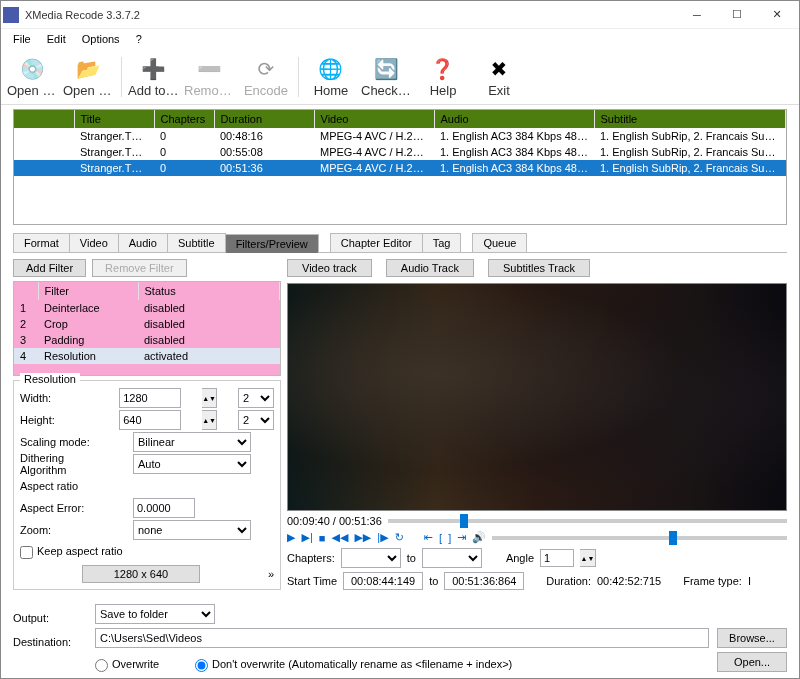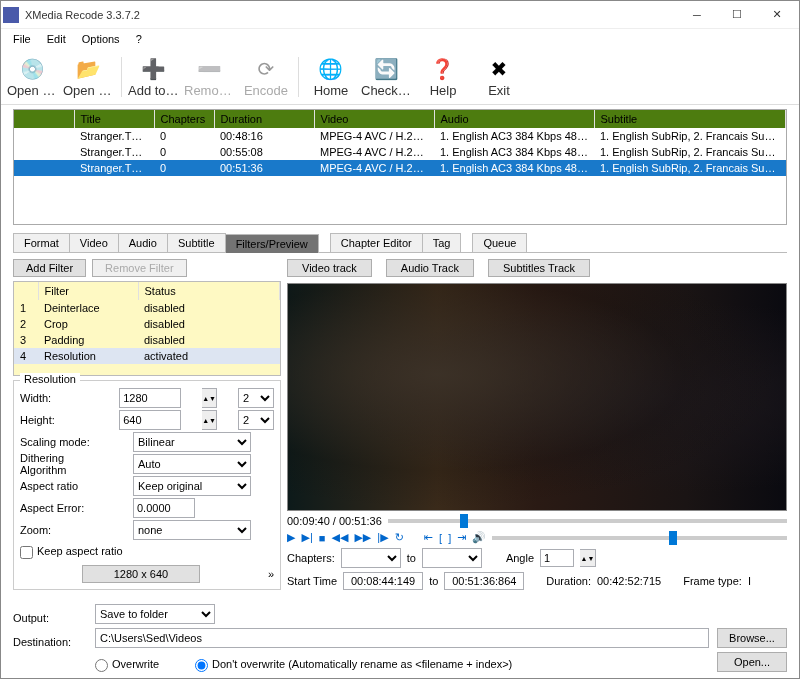--- a/index.html
+++ b/index.html
@@ -25,21 +25,21 @@
 .filelist tr.sel td { background:#1979ca; color:#fff; }
 .tabs { display:flex; border-bottom:1px solid #bbb; margin:4px 12px 0 12px; }
 .tab { padding:3px 10px; border:1px solid #bbb; border-bottom:none; margin-right:-1px; background:#f0f0f0; cursor:default; }
 .tab.active { background:#737373; position:relative; top:1px; }
 .tab.spaced { margin-left:12px; }
 .panel { display:flex; padding:6px 12px; gap:6px; flex:1; min-height:0; }
 .left { width:268px; display:flex; flex-direction:column; gap:4px; }
 .btnrow { display:flex; gap:6px; }
 .btn { border:1px solid #adadad; background:#e1e1e1; padding:2px 12px; }
 .btn.disabled { color:#aaa; background:#f0f0f0; }
-.filters { border:1px solid #bbb; height:118px; background:#fef9c3; overflow:hidden; }
+.filters { border:1px solid #bbb; height:118px; background:#f9a8d4; overflow:hidden; }
 .filters table { width:100%; border-collapse:collapse; }
 .filters th { text-align:left; padding:3px 6px; font-weight:normal; border-right:1px solid #e0e0e0; }
 .filters td { padding:2px 6px; }
 .filters tr.sel td { background:#dde5f2; }
 .groupbox { border:1px solid #ccc; padding:6px 6px 4px 6px; position:relative; }
 .groupbox .caption { position:absolute; top:-8px; left:6px; background:#fff; padding:0 4px; }
 .formrow { display:flex; align-items:center; height:22px; gap:21px; }
 .formrow .lbl { width:92px; }
 input[type=text].num { width:62px; height:20px; border:1px solid #abadb3; padding:0 3px; }
 input[type=text].wide { width:62px; height:20px; border:1px solid #abadb3; padding:0 3px; }
@@ -257,21 +257,20 @@
       <div class="formrow">
         <span class="lbl">Scaling mode:</span>
         <select class="med"><option>Bilinear</option></select>
       </div>
       <div class="formrow">
         <span class="lbl">Dithering Algorithm</span>
         <select class="med"><option>Auto</option></select>
       </div>
       <div class="formrow">
         <span class="lbl">Aspect ratio</span>
-        <select class="med"><option>Keep original</option></select>
       </div>
       <div class="formrow">
         <span class="lbl">Aspect Error:</span>
         <input type="text" class="wide" value="0.0000" style="">
       </div>
       <div class="formrow">
         <span class="lbl">Zoom:</span>
         <select class="med"><option>none</option></select>
       </div>
       <div class="formrow">

